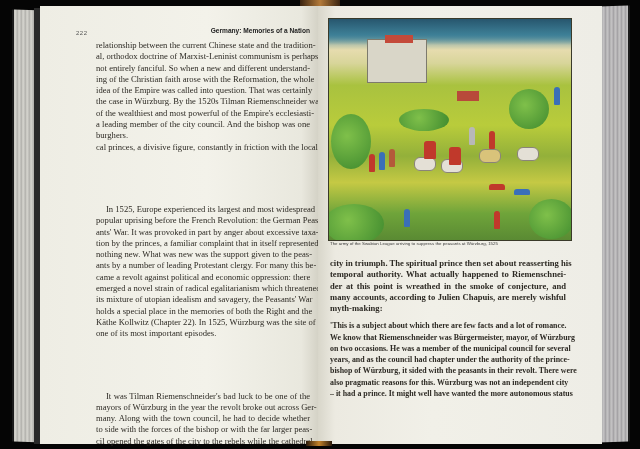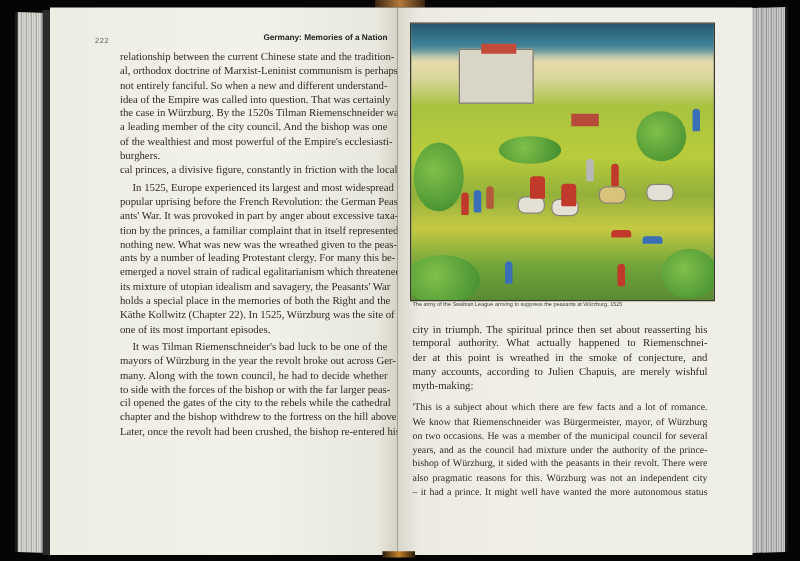--- a/index.html
+++ b/index.html
@@ -58,21 +58,21 @@
       font-size: 6.6px; font-weight: bold; color: #222;
       font-family: "Liberation Sans", sans-serif;
     }
     .text-block {
       position: absolute; color: #2d2a24;
       font-size: 8.6px; line-height: 11.3px;
     }
     .text-left { left: 96px; top: 40px; width: 214px; }
     .text-block p { margin: 0; text-align: justify; }
     .text-block p .line { display: block; white-space: nowrap; text-align-last: justify; }
-    .text-block p.indent .line:first-child { text-indent: 10px; }
+    .text-block p.indent .line:first-child { text-indent: 10px; margin-top: 48px; }
     .para-gap { height: 3px; }
 
     .illustration {
       position: absolute; left: 328px; top: 18px; width: 242px; height: 221px;
       border: 1px solid #3a3a2a;
       overflow: hidden;
       background: linear-gradient(180deg, #2f6f8a 0%, #4a8aa0 6%, #e6dcae 14%, #d8d59a 20%, #a9c23f 30%, #b9cc3b 48%, #93b03a 62%, #c5c944 74%, #6fa43a 88%, #5a8a33 100%);
     }
     .illu-sky { position:absolute; left:0; top:0; width:100%; height:26px;
       background: linear-gradient(180deg, #27566e, #3d7f96 60%, rgba(200,200,150,0)); }
@@ -81,56 +81,58 @@
     .illu-house { position:absolute; left:128px; top:72px; width:22px; height:10px; background:#b84a3a; }
     .illu-tree { position:absolute; border-radius: 50%; background: radial-gradient(circle at 40% 40%, #7fc04a, #3f8a2e); }
     .illu-figure { position:absolute; width:6px; height:18px; border-radius:3px 3px 1px 1px; }
     .illu-horse { position:absolute; width:20px; height:12px; border-radius:6px; background:#e4e0d6; border:1px solid #8a8478; }
 
     .caption {
       position: absolute; left: 330px; top: 241px; width: 240px;
       font-size: 4.4px; color: #3a3a3a;
       font-family: "Liberation Sans", sans-serif; white-space: nowrap;
     }
-    .text-right { left: 330px; top: 258px; width: 236px; }
+    .text-right { left: 330px; top: 258px; width: 236px; font-weight: bold; }
     .quote { font-size: 7.9px; line-height: 11.2px; }
   </style>
 </head>
 <body>
 
 <div class="book">
   <div class="edge-left"></div>
   <div class="edge-left-dark"></div>
   <div class="edge-right"></div>
   <div class="spine-top"></div>
 
   <div class="page left"></div>
   <div class="folio">222</div>
   <div class="running-head">Germany: Memories of a Nation</div>
 
   <div class="text-block text-left">
     <p>
       <span class="line">relationship between the current Chinese state and the tradition-</span>
       <span class="line">al, orthodox doctrine of Marxist-Leninist communism is perhaps</span>
       <span class="line">not entirely fanciful. So when a new and different understand-</span>
+      <span class="line">ing of the Christian faith arose with the Reformation, the whole</span>
       <span class="line">idea of the Empire was called into question. That was certainly</span>
       <span class="line">the case in Würzburg. By the 1520s Tilman Riemenschneider was</span>
+      <span class="line">of the wealthiest and most powerful of the Empire's ecclesiasti-</span>
       <span class="line">a leading member of the city council. And the bishop was one</span>
-      <span class="line">of the wealthiest and most powerful of the Empire's ecclesiasti-</span>
       <span class="line" style="text-align-last:left">burghers.</span>
       <span class="line">cal princes, a divisive figure, constantly in friction with the local</span>
     </p>
     <div class="para-gap"></div>
     <p class="indent">
       <span class="line">In 1525, Europe experienced its largest and most widespread</span>
       <span class="line">popular uprising before the French Revolution: the German Peas-</span>
       <span class="line">ants' War. It was provoked in part by anger about excessive taxa-</span>
       <span class="line">tion by the princes, a familiar complaint that in itself represented</span>
-      <span class="line">nothing new. What was new was the wreathed given to the peas-</span>
+      <span class="line">nothing new. What was new was the support given to the peas-</span>
       <span class="line">ants by a number of leading Protestant clergy. For many this be-</span>
+      <span class="line">came a revolt against political and economic oppression: there</span>
       <span class="line">emerged a novel strain of radical egalitarianism which threatened</span>
       <span class="line">its mixture of utopian idealism and savagery, the Peasants' War</span>
       <span class="line">holds a special place in the memories of both the Right and the</span>
       <span class="line">Käthe Kollwitz (Chapter 22). In 1525, Würzburg was the site of</span>
       <span class="line" style="text-align-last:left">one of its most important episodes.</span>
     </p>
     <div class="para-gap"></div>
     <p class="indent">
       <span class="line">It was Tilman Riemenschneider's bad luck to be one of the</span>
       <span class="line">mayors of Würzburg in the year the revolt broke out across Ger-</span>
@@ -180,21 +182,21 @@
       <span class="line">temporal authority. What actually happened to Riemenschnei-</span>
       <span class="line">der at this point is wreathed in the smoke of conjecture, and</span>
       <span class="line">many accounts, according to Julien Chapuis, are merely wishful</span>
       <span class="line" style="text-align-last:left">myth-making:</span>
     </p>
     <div class="para-gap" style="height:6px"></div>
     <p class="quote">
       <span class="line">'This is a subject about which there are few facts and a lot of romance.</span>
       <span class="line">We know that Riemenschneider was Bürgermeister, mayor, of Würzburg</span>
       <span class="line">on two occasions. He was a member of the municipal council for several</span>
-      <span class="line">years, and as the council had mixture under the authority of the prince-</span>
+      <span class="line">years, and as the council had chapter under the authority of the prince-</span>
       <span class="line">bishop of Würzburg, it sided with the peasants in their revolt. There were</span>
       <span class="line">also pragmatic reasons for this. Würzburg was not an independent city</span>
       <span class="line">– it had a prince. It might well have wanted the more autonomous status</span>
     </p>
   </div>
 
   <div class="spine-bottom"></div>
 </div>
 
 </body></html>

